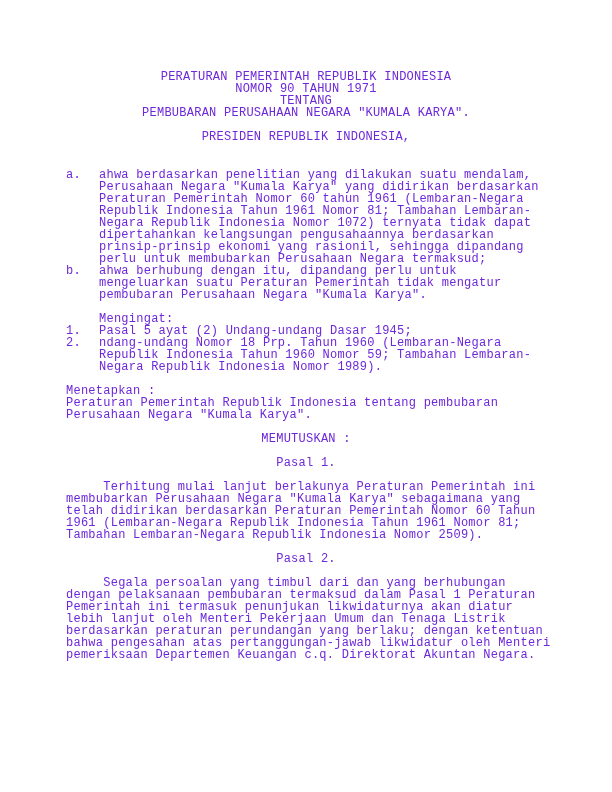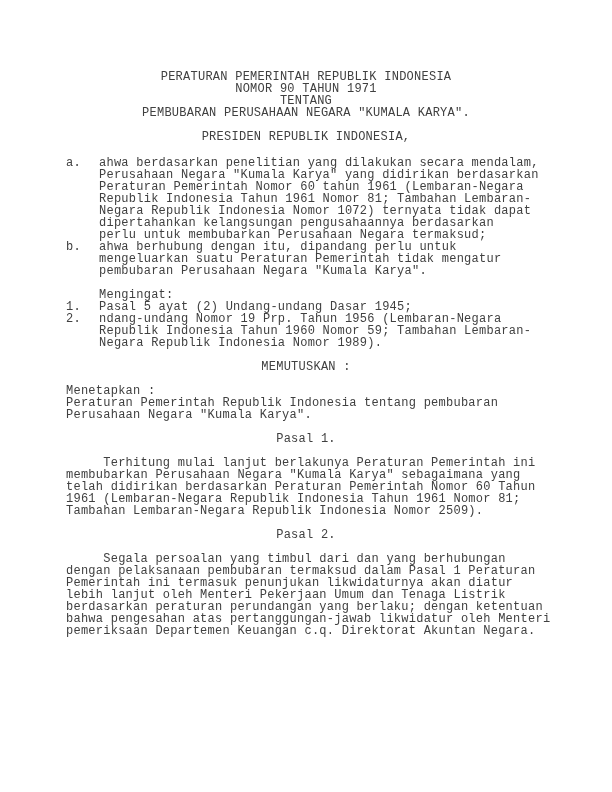--- a/index.html
+++ b/index.html
@@ -11,35 +11,35 @@
     width: 612px;
     height: 792px;
     overflow: hidden;
   }
   .page {
     box-sizing: border-box;
     width: 612px;
     height: 792px;
     padding: 71px 66px 0 66px;
     background: #ffffff;
-    color: #404040;
+    color: #6d28d9;
     font-family: "Liberation Mono", "DejaVu Sans Mono", monospace;
     font-size: 12px;
     line-height: 12px;
     letter-spacing: 0.25px;
   }
   .line {
     white-space: pre;
     height: 12px;
   }
   .center {
     text-align: center;
   }
   .sec-gap        { margin-bottom: 12px; }
-  .sec-gap-issuer { margin-bottom: 14px; }
+  .sec-gap-issuer { margin-bottom: 26px; }
   .item {
     display: flex;
     align-items: flex-start;
   }
   .marker {
     flex: 0 0 33px;
     white-space: pre;
   }
   .item-content {
     flex: 1 1 auto;
@@ -63,26 +63,27 @@
 
   <div class="sec-gap-issuer">
     <div class="line center">PRESIDEN REPUBLIK INDONESIA,</div>
   </div>
 
   <div class="sec-gap">
 
     <div class="item">
       <div class="marker line">a.</div>
       <div class="item-content">
-        <div class="line">ahwa berdasarkan penelitian yang dilakukan secara mendalam,</div>
+        <div class="line">ahwa berdasarkan penelitian yang dilakukan suatu mendalam,</div>
         <div class="line">Perusahaan Negara "Kumala Karya" yang didirikan berdasarkan</div>
         <div class="line">Peraturan Pemerintah Nomor 60 tahun 1961 (Lembaran-Negara</div>
         <div class="line">Republik Indonesia Tahun 1961 Nomor 81; Tambahan Lembaran-</div>
         <div class="line">Negara Republik Indonesia Nomor 1072) ternyata tidak dapat</div>
         <div class="line">dipertahankan kelangsungan pengusahaannya berdasarkan</div>
+        <div class="line">prinsip-prinsip ekonomi yang rasionil, sehingga dipandang</div>
         <div class="line">perlu untuk membubarkan Perusahaan Negara termaksud;</div>
       </div>
     </div>
 
     <div class="item">
       <div class="marker line">b.</div>
       <div class="item-content">
         <div class="line">ahwa berhubung dengan itu, dipandang perlu untuk</div>
         <div class="line">mengeluarkan suatu Peraturan Pemerintah tidak mengatur</div>
         <div class="line">pembubaran Perusahaan Negara "Kumala Karya".</div>
@@ -96,35 +97,35 @@
     <div class="item">
       <div class="marker line">1.</div>
       <div class="item-content">
         <div class="line">Pasal 5 ayat (2) Undang-undang Dasar 1945;</div>
       </div>
     </div>
 
     <div class="item">
       <div class="marker line">2.</div>
       <div class="item-content">
-        <div class="line">ndang-undang Nomor 19 Prp. Tahun 1956 (Lembaran-Negara</div>
+        <div class="line">ndang-undang Nomor 18 Prp. Tahun 1960 (Lembaran-Negara</div>
         <div class="line">Republik Indonesia Tahun 1960 Nomor 59; Tambahan Lembaran-</div>
         <div class="line">Negara Republik Indonesia Nomor 1989).</div>
       </div>
     </div>
   </div>
 
   <div class="sec-gap">
-    <div class="line center">MEMUTUSKAN :</div>
+    <div class="line">Menetapkan :</div>
+    <div class="line">Peraturan Pemerintah Republik Indonesia tentang pembubaran</div>
+    <div class="line">Perusahaan Negara "Kumala Karya".</div>
   </div>
 
   <div class="sec-gap">
-    <div class="line">Menetapkan :</div>
-    <div class="line">Peraturan Pemerintah Republik Indonesia tentang pembubaran</div>
-    <div class="line">Perusahaan Negara "Kumala Karya".</div>
+    <div class="line center">MEMUTUSKAN :</div>
   </div>
 
   <div class="sec-gap">
     <div class="line center">Pasal 1.</div>
   </div>
 
   <div class="sec-gap">
     <div class="line">     Terhitung mulai lanjut berlakunya Peraturan Pemerintah ini</div>
     <div class="line">membubarkan Perusahaan Negara "Kumala Karya" sebagaimana yang</div>
     <div class="line">telah didirikan berdasarkan Peraturan Pemerintah Nomor 60 Tahun</div>

